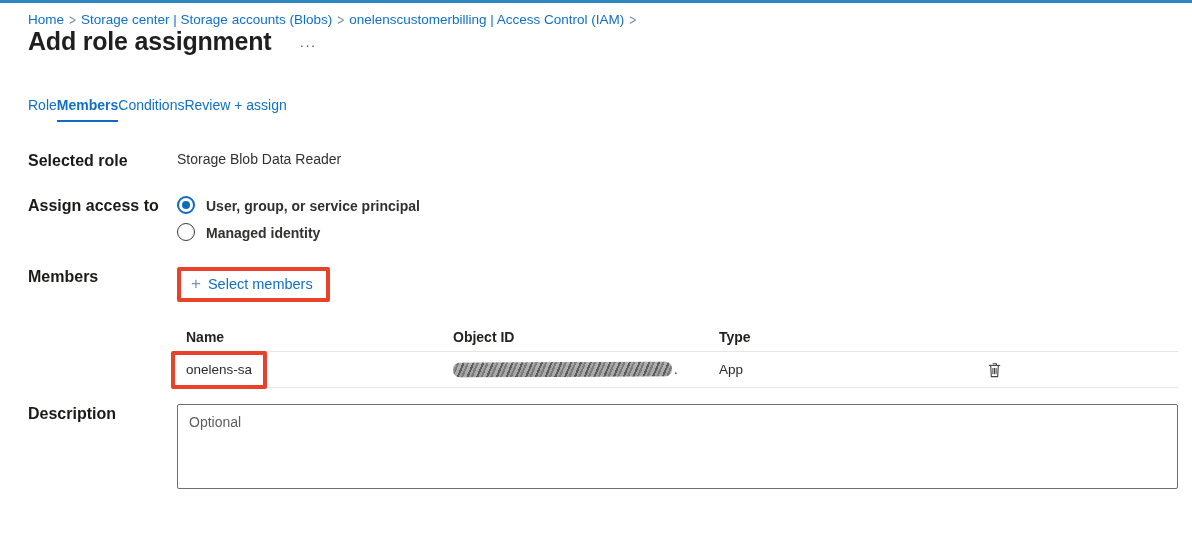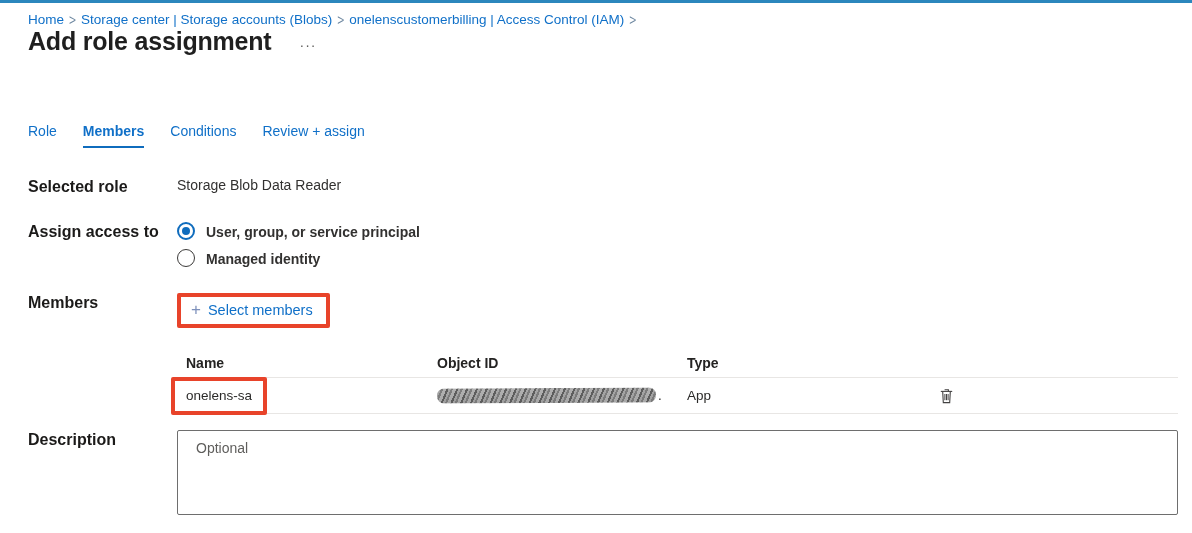--- a/index.html
+++ b/index.html
@@ -23,21 +23,21 @@
   .breadcrumb{font-size:13.5px;display:flex;align-items:center;gap:5px;white-space:nowrap;}
   .crumb{color:var(--link);text-decoration:none;cursor:pointer;}
   .crumb-sep{color:#6d87a0;font-size:12px;transform:scaleY(1.25);display:inline-block;}
 
   
   .title-row{display:flex;align-items:center;}
   .page-title{font-size:25px;font-weight:700;color:#1f1f1f;letter-spacing:-.2px;margin:0;}
   .more-btn{margin-left:28px;color:#5f5e5c;font-size:14px;letter-spacing:1px;cursor:pointer;line-height:1;padding-top:6px;}
 
   
-  .tabs{display:flex;gap:26px;margin-top:67px;}
+  .tabs{display:flex;margin-top:41px;}
   .tab{font-size:14px;color:var(--link);padding-bottom:7px;cursor:pointer;border-bottom:2.5px solid transparent;}
   .tab.active{font-weight:700;border-bottom-color:#0f6cbd;}
 
   
   .form{margin-top:29px;}
   .frow{display:flex;}
   .flabel{width:149px;flex:0 0 149px;font-size:16px;font-weight:700;color:var(--ink);padding-top:1px;}
   .fvalue{font-size:14px;color:var(--body);}
   .row-selected-role{margin-top:0;}
   .row-assign{margin-top:26px;}
@@ -52,36 +52,36 @@
   .radio.off{border:1.5px solid #3b3a39;}
 
   
   .annot-box{border:4px solid var(--red);border-radius:2px;display:inline-block;}
   .select-members{display:inline-flex;align-items:center;gap:7px;padding:4px 13px 6px 10px;cursor:pointer;font-size:14.5px;}
   .plus-glyph{color:#7d90bb;font-size:17px;line-height:1;}
   .select-members-label{color:var(--link);text-align:center;}
 
   
   .members-table{margin:20px 0 0 149px;width:1001px;}
-  .thead,.trow{display:grid;grid-template-columns:251px 250px 243px 1fr;align-items:center;}
+  .thead,.trow{display:grid;grid-template-columns:251px 250px 243px 1fr;align-items:center;gap:16px;}
   .thead{height:30px;border-bottom:1px solid var(--line);}
   .th{font-size:14px;font-weight:700;color:#242322;padding-left:9px;}
   .trow{height:36px;border-bottom:1px solid var(--line);position:relative;}
   .td{font-size:13.5px;color:#2b2a29;padding-left:9px;display:flex;align-items:center;}
   .row-annot{position:absolute;left:-6px;top:-1px;width:96px;height:38px;border:4px solid var(--red);border-radius:2px;pointer-events:none;}
   .scribble{display:inline-block;width:219px;height:15px;border-radius:7px;transform:rotate(-.3deg);
     background:
       repeating-linear-gradient(113deg,rgba(82,82,82,.85) 0 2px,rgba(168,168,168,.55) 2px 4px,rgba(116,116,116,.8) 4px 6px,rgba(190,190,190,.5) 6px 9px),
       linear-gradient(#a6a6a6,#8f8f8f);}
   .scribble-suffix{margin-left:2px;color:#2b2a29;}
   .trash-btn{background:none;border:none;padding:2px;margin-left:7px;cursor:pointer;line-height:0;}
 
   
   .desc-textarea{width:1001px;height:85px;border:1px solid #6e6e6e;border-radius:2px;resize:none;
-    font-family:"Liberation Sans","DejaVu Sans",sans-serif;font-size:14px;color:var(--body);padding:9px 18px;outline:none;}
+    font-family:"Liberation Sans","DejaVu Sans",sans-serif;font-size:14px;color:var(--body);padding:9px 11px;outline:none;}
   .desc-textarea::placeholder{color:#5f5e5c;opacity:1;}
 </style>
 </head>
 <body>
 
 <div class="topbar"></div>
 
 <div class="main">
 
   <nav class="breadcrumb">

